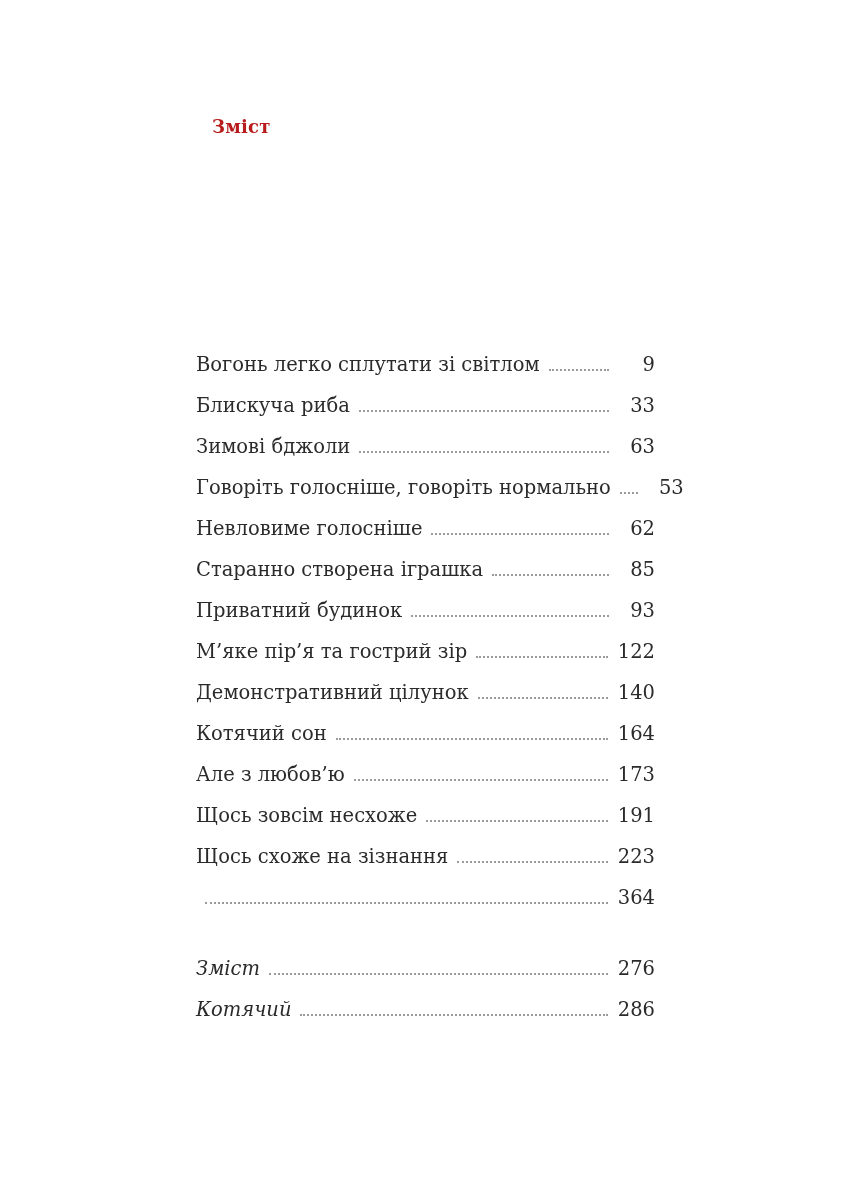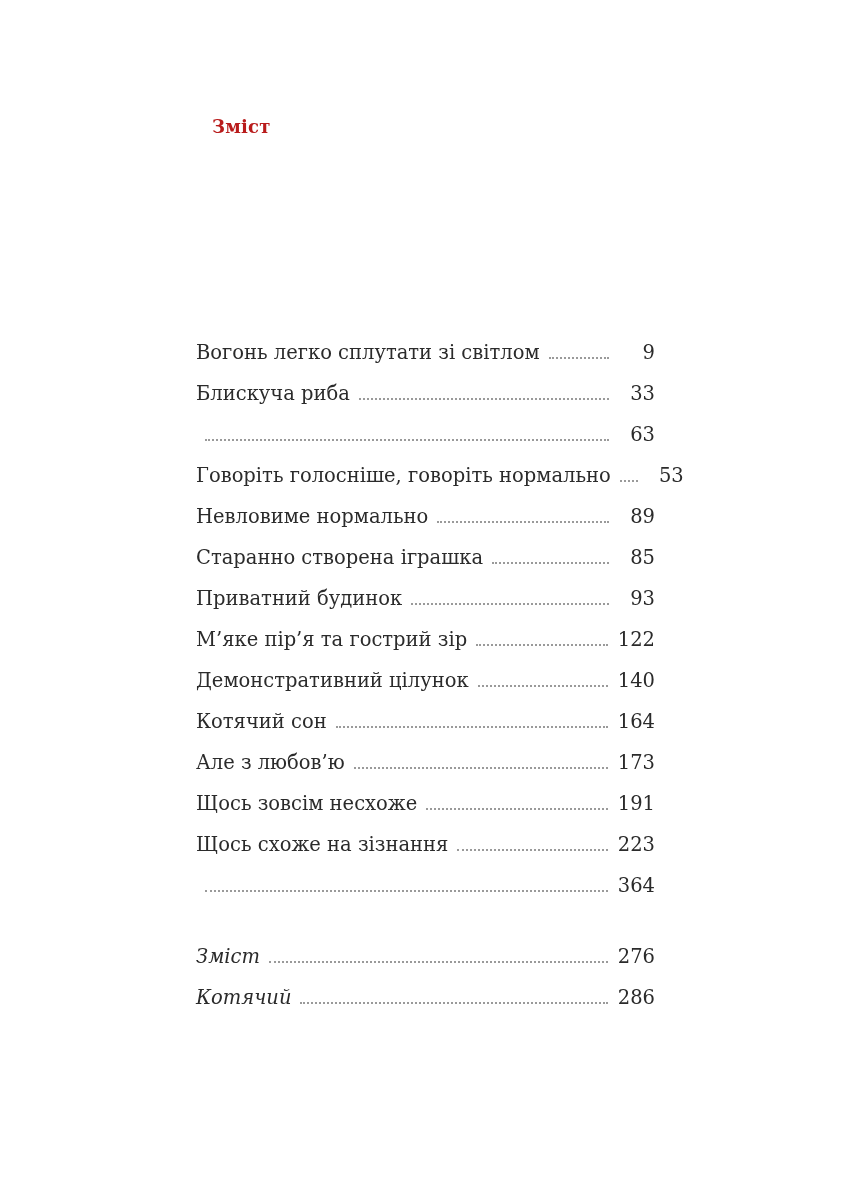--- a/index.html
+++ b/index.html
@@ -22,21 +22,21 @@
     top: 100px;
     margin: 16px;
     font-size: 18px;
     font-weight: bold;
     color: #b91c1c;
     letter-spacing: 0.2px;
   }
   .toc-list {
     position: absolute;
     left: 196px;
-    top: 332px;
+    top: 344px;
     width: 459px;
   }
   .toc-row {
     display: flex;
     align-items: baseline;
     height: 41px;
     font-size: 19.5px;
     line-height: 41px;
   }
   .toc-title {
@@ -79,34 +79,35 @@
       <span class="toc-page">9</span>
     </div>
 
     <div class="toc-row">
       <span class="toc-title">Блискуча риба</span>
       <span class="leader"></span>
       <span class="toc-page">33</span>
     </div>
 
     <div class="toc-row">
+      <span class="toc-title">Зимові бджоли</span>
       <span class="leader"></span>
       <span class="toc-page">63</span>
     </div>
 
     <div class="toc-row">
       <span class="toc-title">Говоріть голосніше, говоріть нормально</span>
       <span class="leader"></span>
       <span class="toc-page">53</span>
     </div>
 
     <div class="toc-row">
-      <span class="toc-title">Невловиме нормально</span>
+      <span class="toc-title">Невловиме голосніше</span>
       <span class="leader"></span>
-      <span class="toc-page">89</span>
+      <span class="toc-page">62</span>
     </div>
 
     <div class="toc-row">
       <span class="toc-title">Старанно створена іграшка</span>
       <span class="leader"></span>
       <span class="toc-page">85</span>
     </div>
 
     <div class="toc-row">
       <span class="toc-title">Приватний будинок</span>

